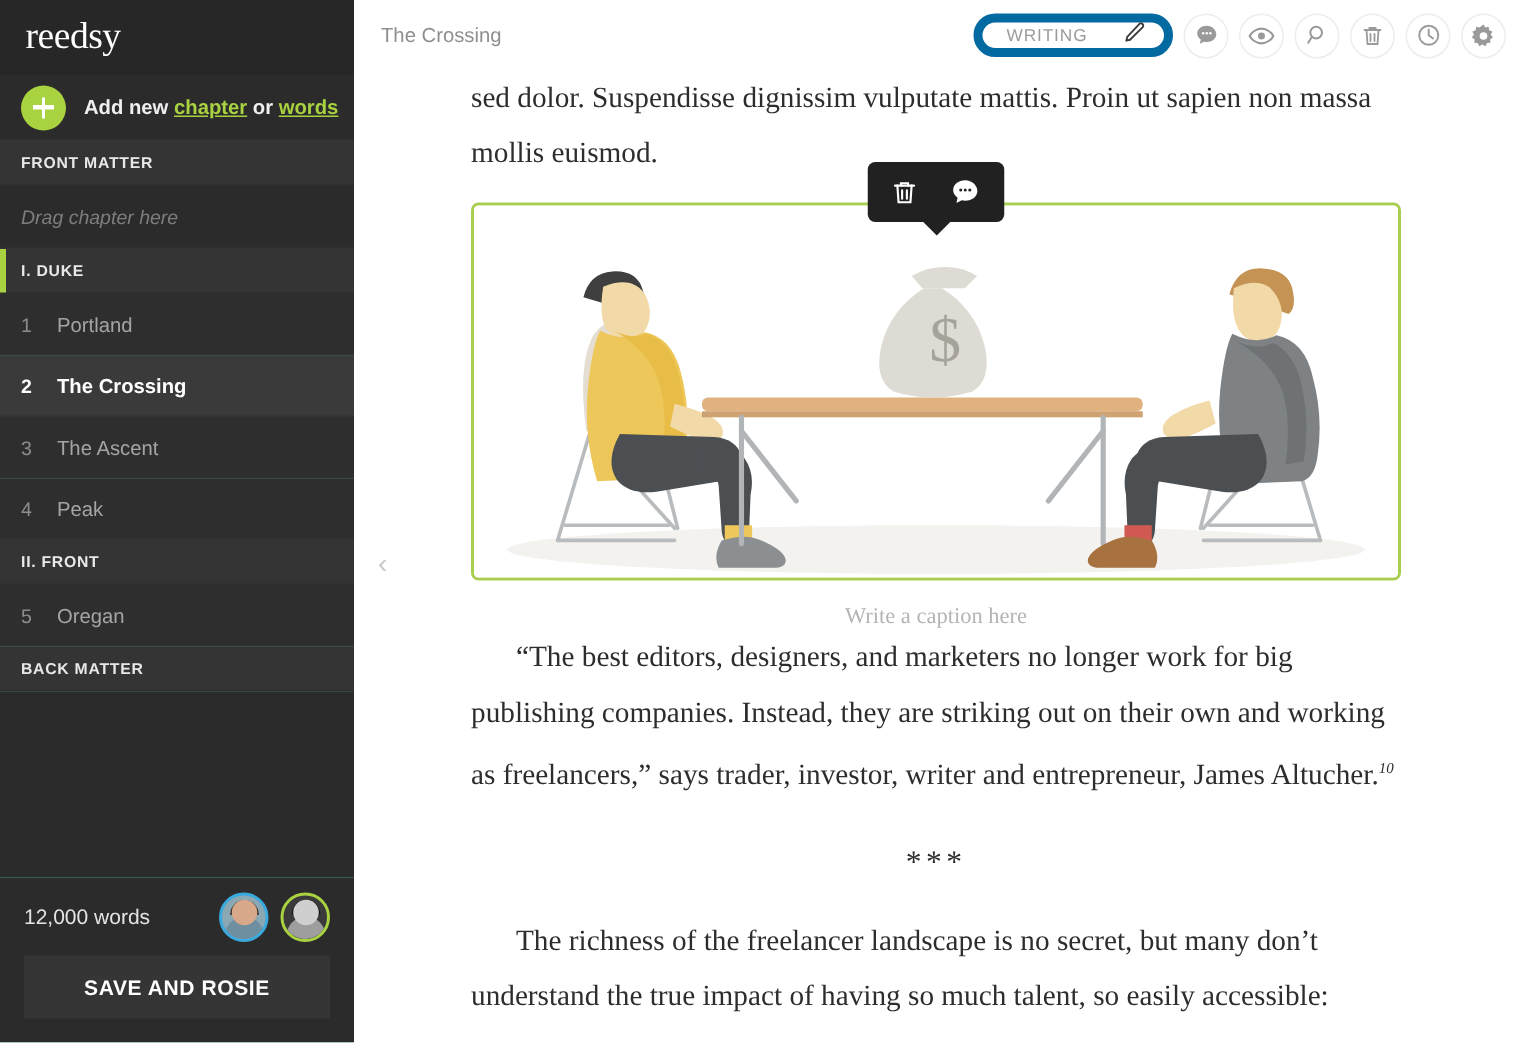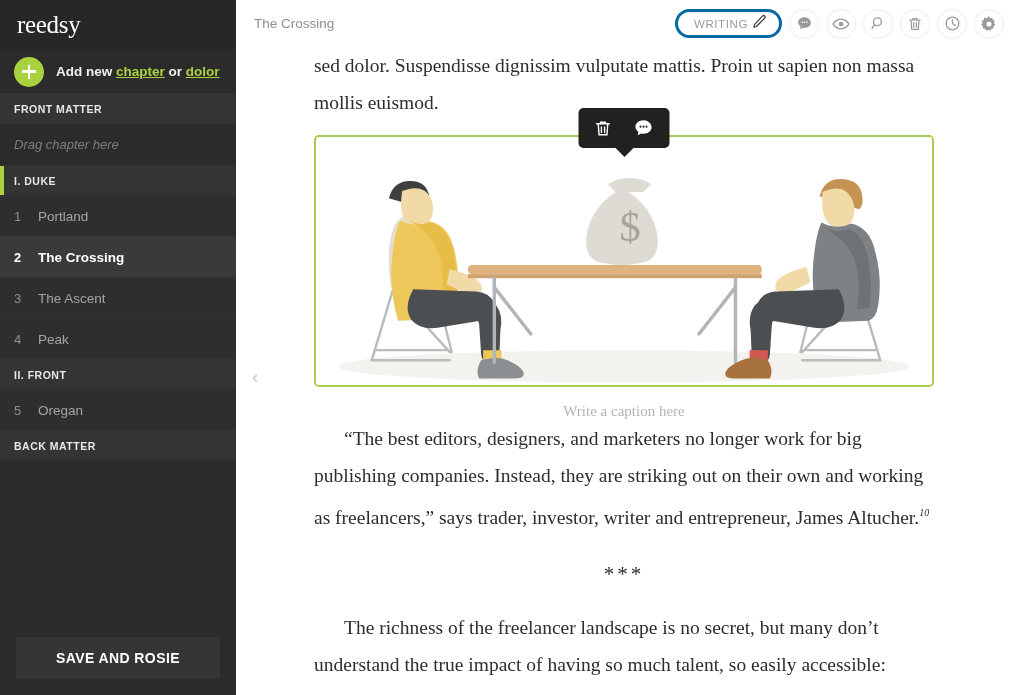--- a/index.html
+++ b/index.html
@@ -153,22 +153,22 @@
   .topbar {
     height: 47px;
     display: flex; align-items: center;
     padding: 0 20px 0 18px;
     background: #ffffff;
   }
   .doc-title { color: #8f8f8f; font-size: 13.5px; }
   .tb-right { margin-left: auto; display: flex; align-items: center; gap: 7px; }
   .pill {
     height: 29px; padding: 0 12px 0 16px;
-    border: 3px solid #0369a1; border-radius: 15px;
-    display: flex; align-items: center; gap: 4px;
+    border: 6px solid #0369a1; border-radius: 15px;
+    display: flex; align-items: center; gap: 24px;
     cursor: pointer; background: #fff;
   }
   .pill .lbl { color: #9b9b9b; font-size: 11.5px; letter-spacing: 0.6px; }
   .ic-btn {
     width: 30px; height: 30px; border-radius: 50%;
     border: 1px solid #ededed; background: #fff;
     display: flex; align-items: center; justify-content: center;
     cursor: pointer;
   }
   .ic-btn svg { display: block; }
@@ -253,21 +253,21 @@
     <div class="brand-row">
       <div class="brand">reedsy</div>
     </div>
 
     <div class="addnew-row">
       <div class="plus-circle"></div>
       <div class="addnew-text">
         <span>Add new</span>
         <a>chapter</a>
         <span>or</span>
-        <a>dolor</a>
+        <a>words</a>
       </div>
     </div>
 
     <div class="sec-head">
       <span>FRONT MATTER</span>
     </div>
     <div class="drag-row">
       <span>Drag chapter here</span>
     </div>
 
@@ -302,20 +302,35 @@
       <span class="ttl">Oregan</span>
     </div>
 
     <div class="sec-head">
       <span>BACK MATTER</span>
     </div>
 
     <div class="sb-spacer"></div>
 
     <div class="sb-bottom">
+      <div class="words-row">
+        <span class="words">12,000 words</span>
+        <span class="avatars">
+          <span class="avatar">
+            <span class="body"></span>
+            <span class="hair"></span>
+            <span class="face"></span>
+          </span>
+          <span class="avatar green">
+            <span class="body"></span>
+            <span class="hair"></span>
+            <span class="face"></span>
+          </span>
+        </span>
+      </div>
       <button class="save-btn">SAVE AND ROSIE</button>
     </div>
   </div>
 
   <div class="main">
 
     <div class="topbar">
       <span class="doc-title">The Crossing</span>
 
       <span class="tb-right">

